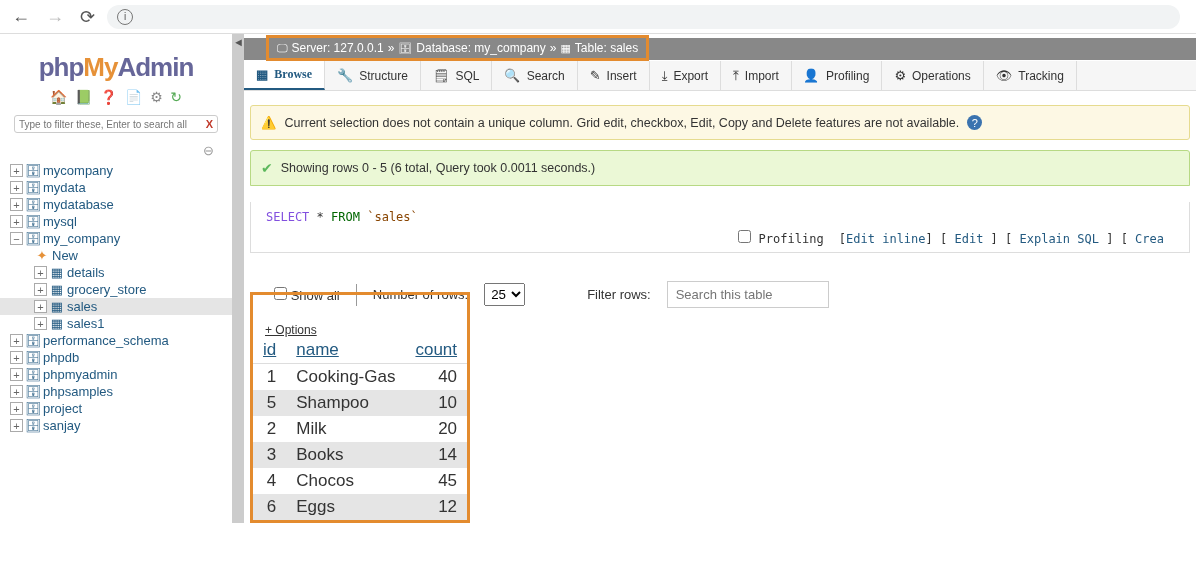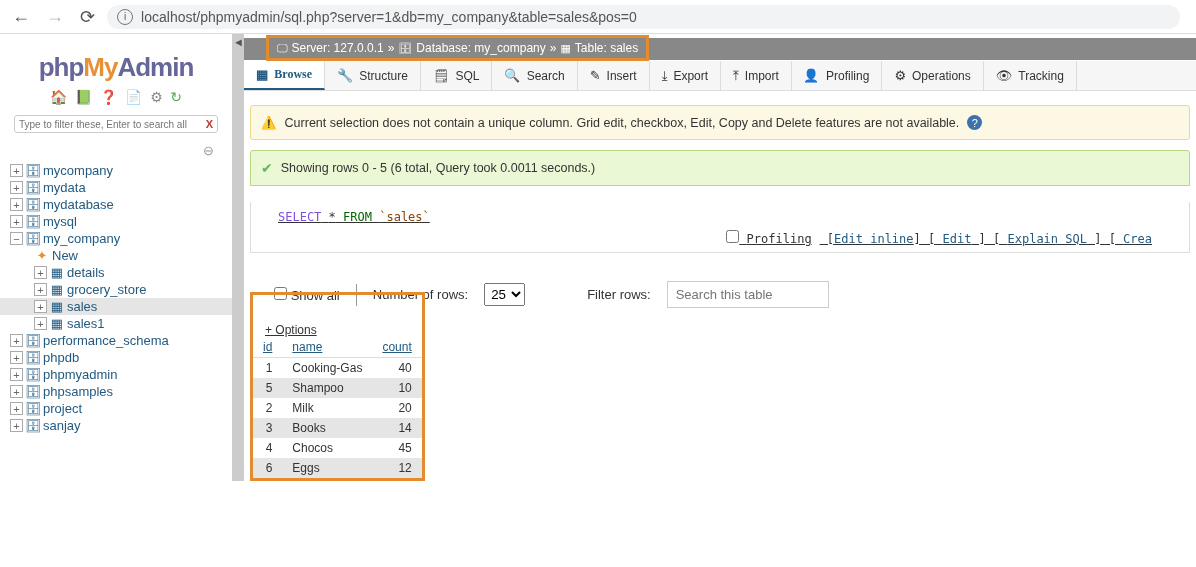--- a/index.html
+++ b/index.html
@@ -40,51 +40,50 @@
 .bc-row { display: flex; position: relative; margin-top: 4px; }
 .bc-row .bc-bg { position: absolute; left: 0; right: 0; height: 22px; background: #888; }
 .bc-row .breadcrumb-wrap { position: relative; z-index: 1; margin-top: -3px; }
 .topnav { display: flex; background: #f6f6f6; border-bottom: 1px solid #ddd; padding-left: 0; }
 .topnav .navitem { display: flex; align-items: center; padding: 6px 12px; border-right: 1px solid #ddd; cursor: pointer; font-size: 12px; gap: 6px; }
 .topnav .navitem.active { background: #fff; border-bottom: 2px solid #235a81; font-weight: bold; color: #235a81; }
 .topnav .navitem.active span:last-child { color: #235a81; font-family: Liberation Serif, serif; }
 .topnav .ni-icon { font-size: 13px; }
 .warning-box { margin: 14px 6px 10px 6px; border: 1px solid #e6db8f; background: #fdf8e4; padding: 9px 10px; display: flex; align-items: center; gap: 8px; border-radius: 3px; font-size: 12.5px; }
 .success-box { margin: 0 6px 6px 6px; border: 1px solid #b7d984; background: #ebf8d6; padding: 9px 10px; display: flex; align-items: center; gap: 8px; border-radius: 3px 3px 0 0; font-size: 12.5px; }
-.query-box { margin: 16px 6px 8px 6px; border: 1px solid #ddd; border-top: none; padding: 8px 27px 6px; font-family: monospace; font-size: 12px; text-decoration: underline; }
+.query-box { margin: 16px 6px 8px 6px; border: 1px solid #ddd; border-top: none; padding: 8px 15px 6px; font-family: monospace; font-size: 12px; }
 .query-box .kw1 { color: #8250df; }
 .query-box .kw2 { color: #006600; }
 .query-box .tbl { color: #884400; }
 .query-links { text-align: right; padding: 6px 10px 0 0; font-size: 12px; }
 .query-links a { color: #235a81; text-decoration: none; }
 .query-links label { margin-right: 8px; }
 .controls { display: flex; align-items: center; gap: 16px; padding: 20px 10px 6px 30px; font-size: 13px; }
 .controls .divider-v { border-left: 1px solid #999; height: 22px; }
 .controls select { padding: 2px; }
 .controls input[type=text] { padding: 5px 8px; border: 1px solid #ccc; width: 162px; font-size: 13px; }
 .options-link { padding: 6px 0 0 12px; font-size: 12px; text-decoration: underline; color: #333; }
 .table-wrap { border: 3px solid #e38b2f; display: inline-block; margin: -22px 0 0 6px; padding-top: 22px; }
-.data-table { border-collapse: collapse; font-size: 12px; }
+.data-table { border-collapse: collapse; font-size: 17px; }
 .data-table th { text-align: left; padding: 3px 10px; color: #235a81; font-weight: normal; text-decoration: underline; border-bottom: 1px solid #ddd; background: #fff; cursor: pointer; }
 .data-table th.num, .data-table td.num { text-align: right; }
 .data-table td { padding: 3px 10px; }
 .data-table tr.odd td { background: #e5e5e5; }
 .check-icon { color: #5cb85c; font-size: 14px; }
 .info-icon { background: #3b73af; color: #fff; border-radius: 50%; width: 15px; height: 15px; display: inline-flex; align-items: center; justify-content: center; font-size: 11px; }
 </style>
 </head>
 <body>
 
 <div class="browser-bar">
   <span class="navbtn">←</span>
   <span class="navbtn" style="color:#bbb">→</span>
   <span class="navbtn">⟳</span>
   <div class="url-bar">
     <span class="info">i</span>
-    <span>localhost/phpmyadmin/sql.php?server=1&amp;db=my_company&amp;table=sales&amp;pos=0</span>
   </div>
 </div>
 
 <div class="main">
   <div class="sidebar">
     <div class="logo">
       <span class="php">php</span><span class="my">My</span><span class="admin">Admin</span>
     </div>
     <div class="toolbar-icons">
       <span>🏠</span>

